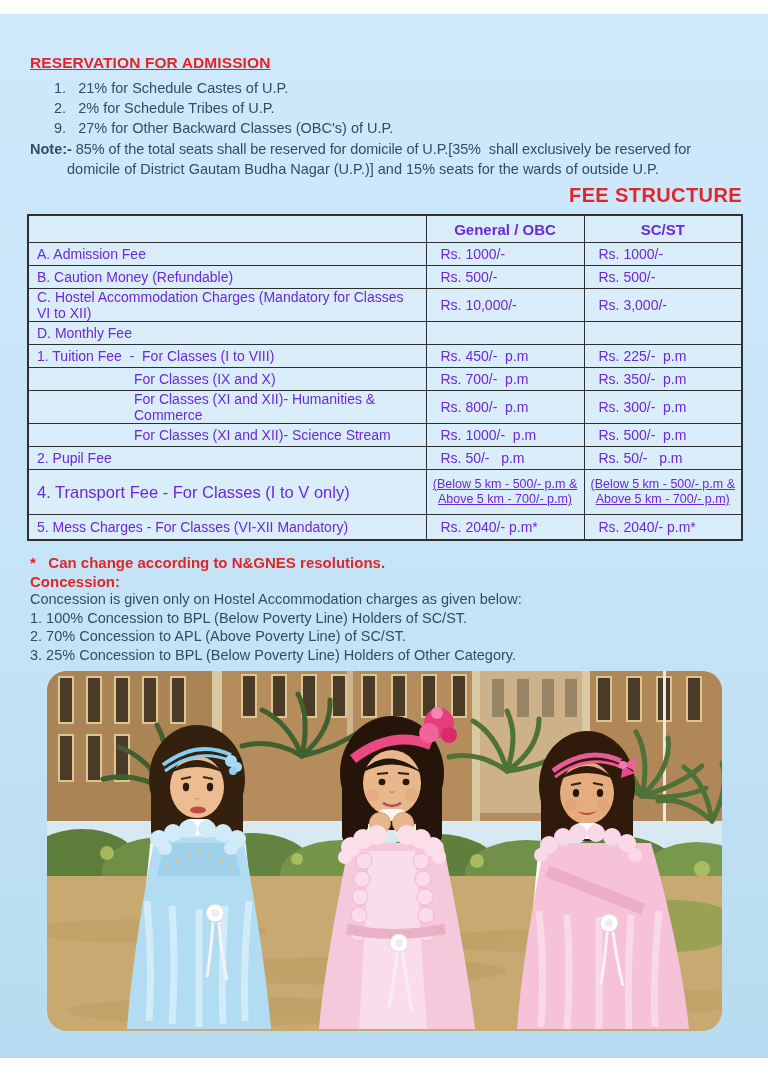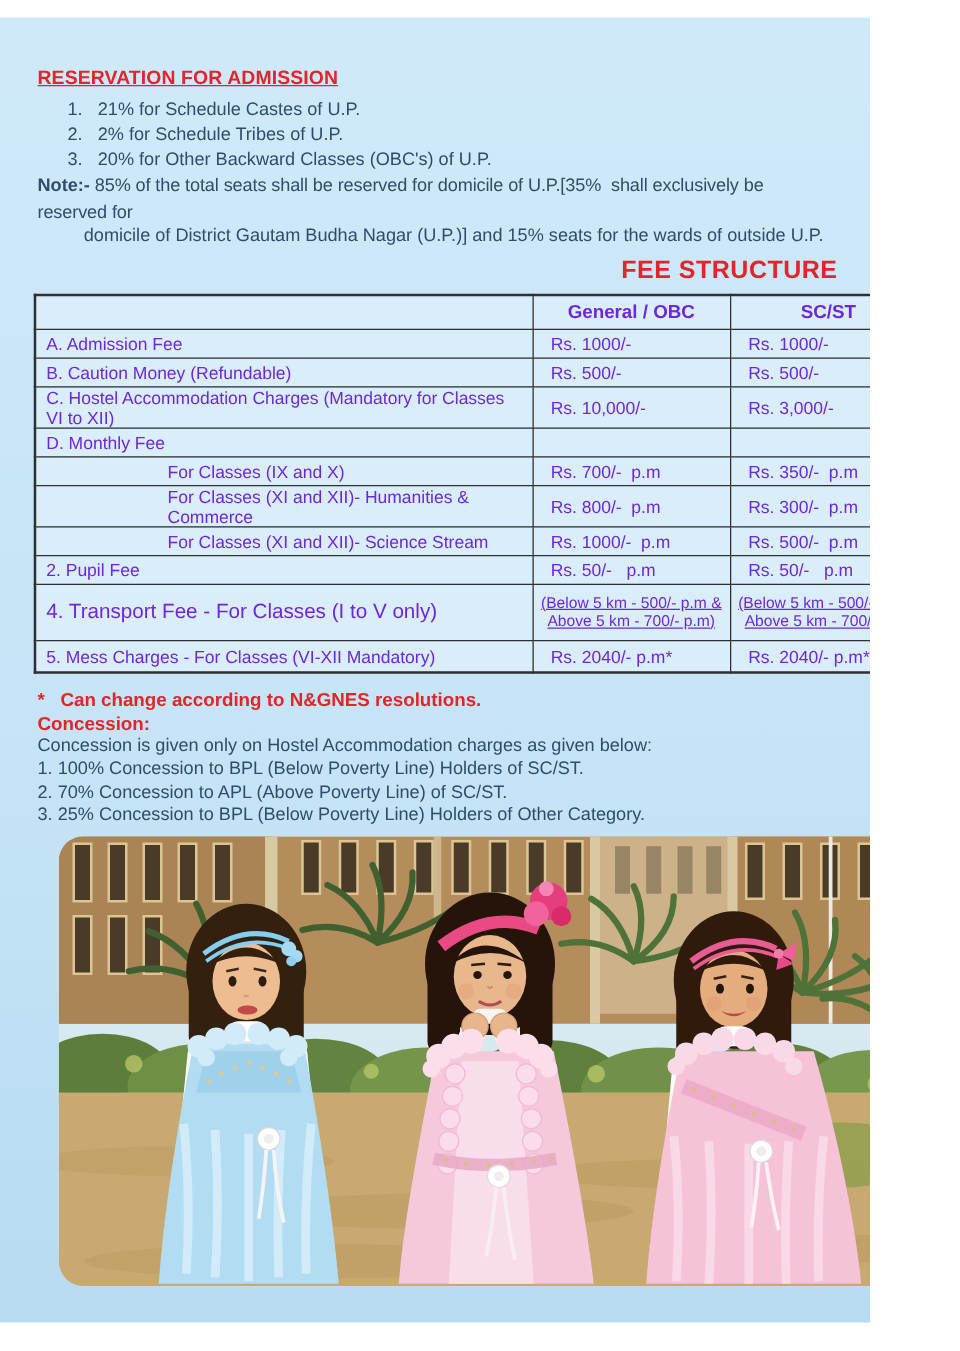--- a/index.html
+++ b/index.html
@@ -2,21 +2,21 @@
 <html><head>
 <meta charset="utf-8">
 <style>
   html,body{margin:0;padding:0;}
   body{
     width:768px;height:1081px;background:#ffffff;
     font-family:"Liberation Sans",sans-serif;
     color:#2e4d68;
   }
   .blue-area{
-    margin-top:14px;width:696px;height:1044px;
+    margin-top:14px;width:768px;height:1044px;
     background:linear-gradient(180deg,#cfe9fa 0%,#c6e4f7 55%,#b7dbf0 100%);
     box-sizing:border-box;padding:40px 26px 0 30px;overflow:hidden;
   }
   .res-heading{
     color:#e32428;font-size:15.5px;font-weight:bold;
     text-decoration:underline;margin:0 0 6px 0;letter-spacing:.1px;
   }
   .body-text{font-size:14.5px;line-height:20px;letter-spacing:-.1px;white-space:pre-wrap;}
   .list{margin:0 0 0 24px;}
   .list-item{font-size:14.5px;line-height:20px;white-space:pre-wrap;}
@@ -54,21 +54,21 @@
 </style>
 </head>
 <body>
 
 <div class="blue-area">
 
   <div class="res-heading">RESERVATION FOR ADMISSION</div>
   <div class="list">
     <div class="list-item">1.   21% for Schedule Castes of U.P.</div>
     <div class="list-item">2.   2% for Schedule Tribes of U.P.</div>
-    <div class="list-item">3.   20% for Other Backward Classes (OBC's) of U.P.</div>
+    <div class="list-item">9.   27% for Other Backward Classes (OBC's) of U.P.</div>
   </div>
   <div class="note"><span class="lbl">Note:-</span><span class="body-text"> 85% of the total seats shall be reserved for domicile of U.P.[35%  shall exclusively be reserved for</span></div>
   <div class="note-cont">domicile of District Gautam Budha Nagar (U.P.)] and 15% seats for the wards of outside U.P.</div>
 
   <div class="fee-title">FEE STRUCTURE</div>
 
   <table class="fee">
     <colgroup>
         <col style="width:398px">
         <col style="width:158px">
@@ -92,20 +92,25 @@
       </tr>
       <tr>
         <td class="lab">C. Hostel Accommodation Charges (Mandatory for Classes VI to XII)</td>
         <td class="val">Rs. 10,000/-</td>
         <td class="val">Rs. 3,000/-</td>
       </tr>
       <tr>
         <td class="lab">D. Monthly Fee</td>
         <td class="val"></td>
         <td class="val"></td>
+      </tr>
+      <tr>
+        <td class="lab">1. Tuition Fee  -  For Classes (I to VIII)</td>
+        <td class="val">Rs. 450/-  p.m</td>
+        <td class="val">Rs. 225/-  p.m</td>
       </tr>
       <tr class="r-indent">
         <td class="lab">For Classes (IX and X)</td>
         <td class="val">Rs. 700/-  p.m</td>
         <td class="val">Rs. 350/-  p.m</td>
       </tr>
       <tr class="r-indent">
         <td class="lab">For Classes (XI and XII)- Humanities &amp; Commerce</td>
         <td class="val">Rs. 800/-  p.m</td>
         <td class="val">Rs. 300/-  p.m</td>

